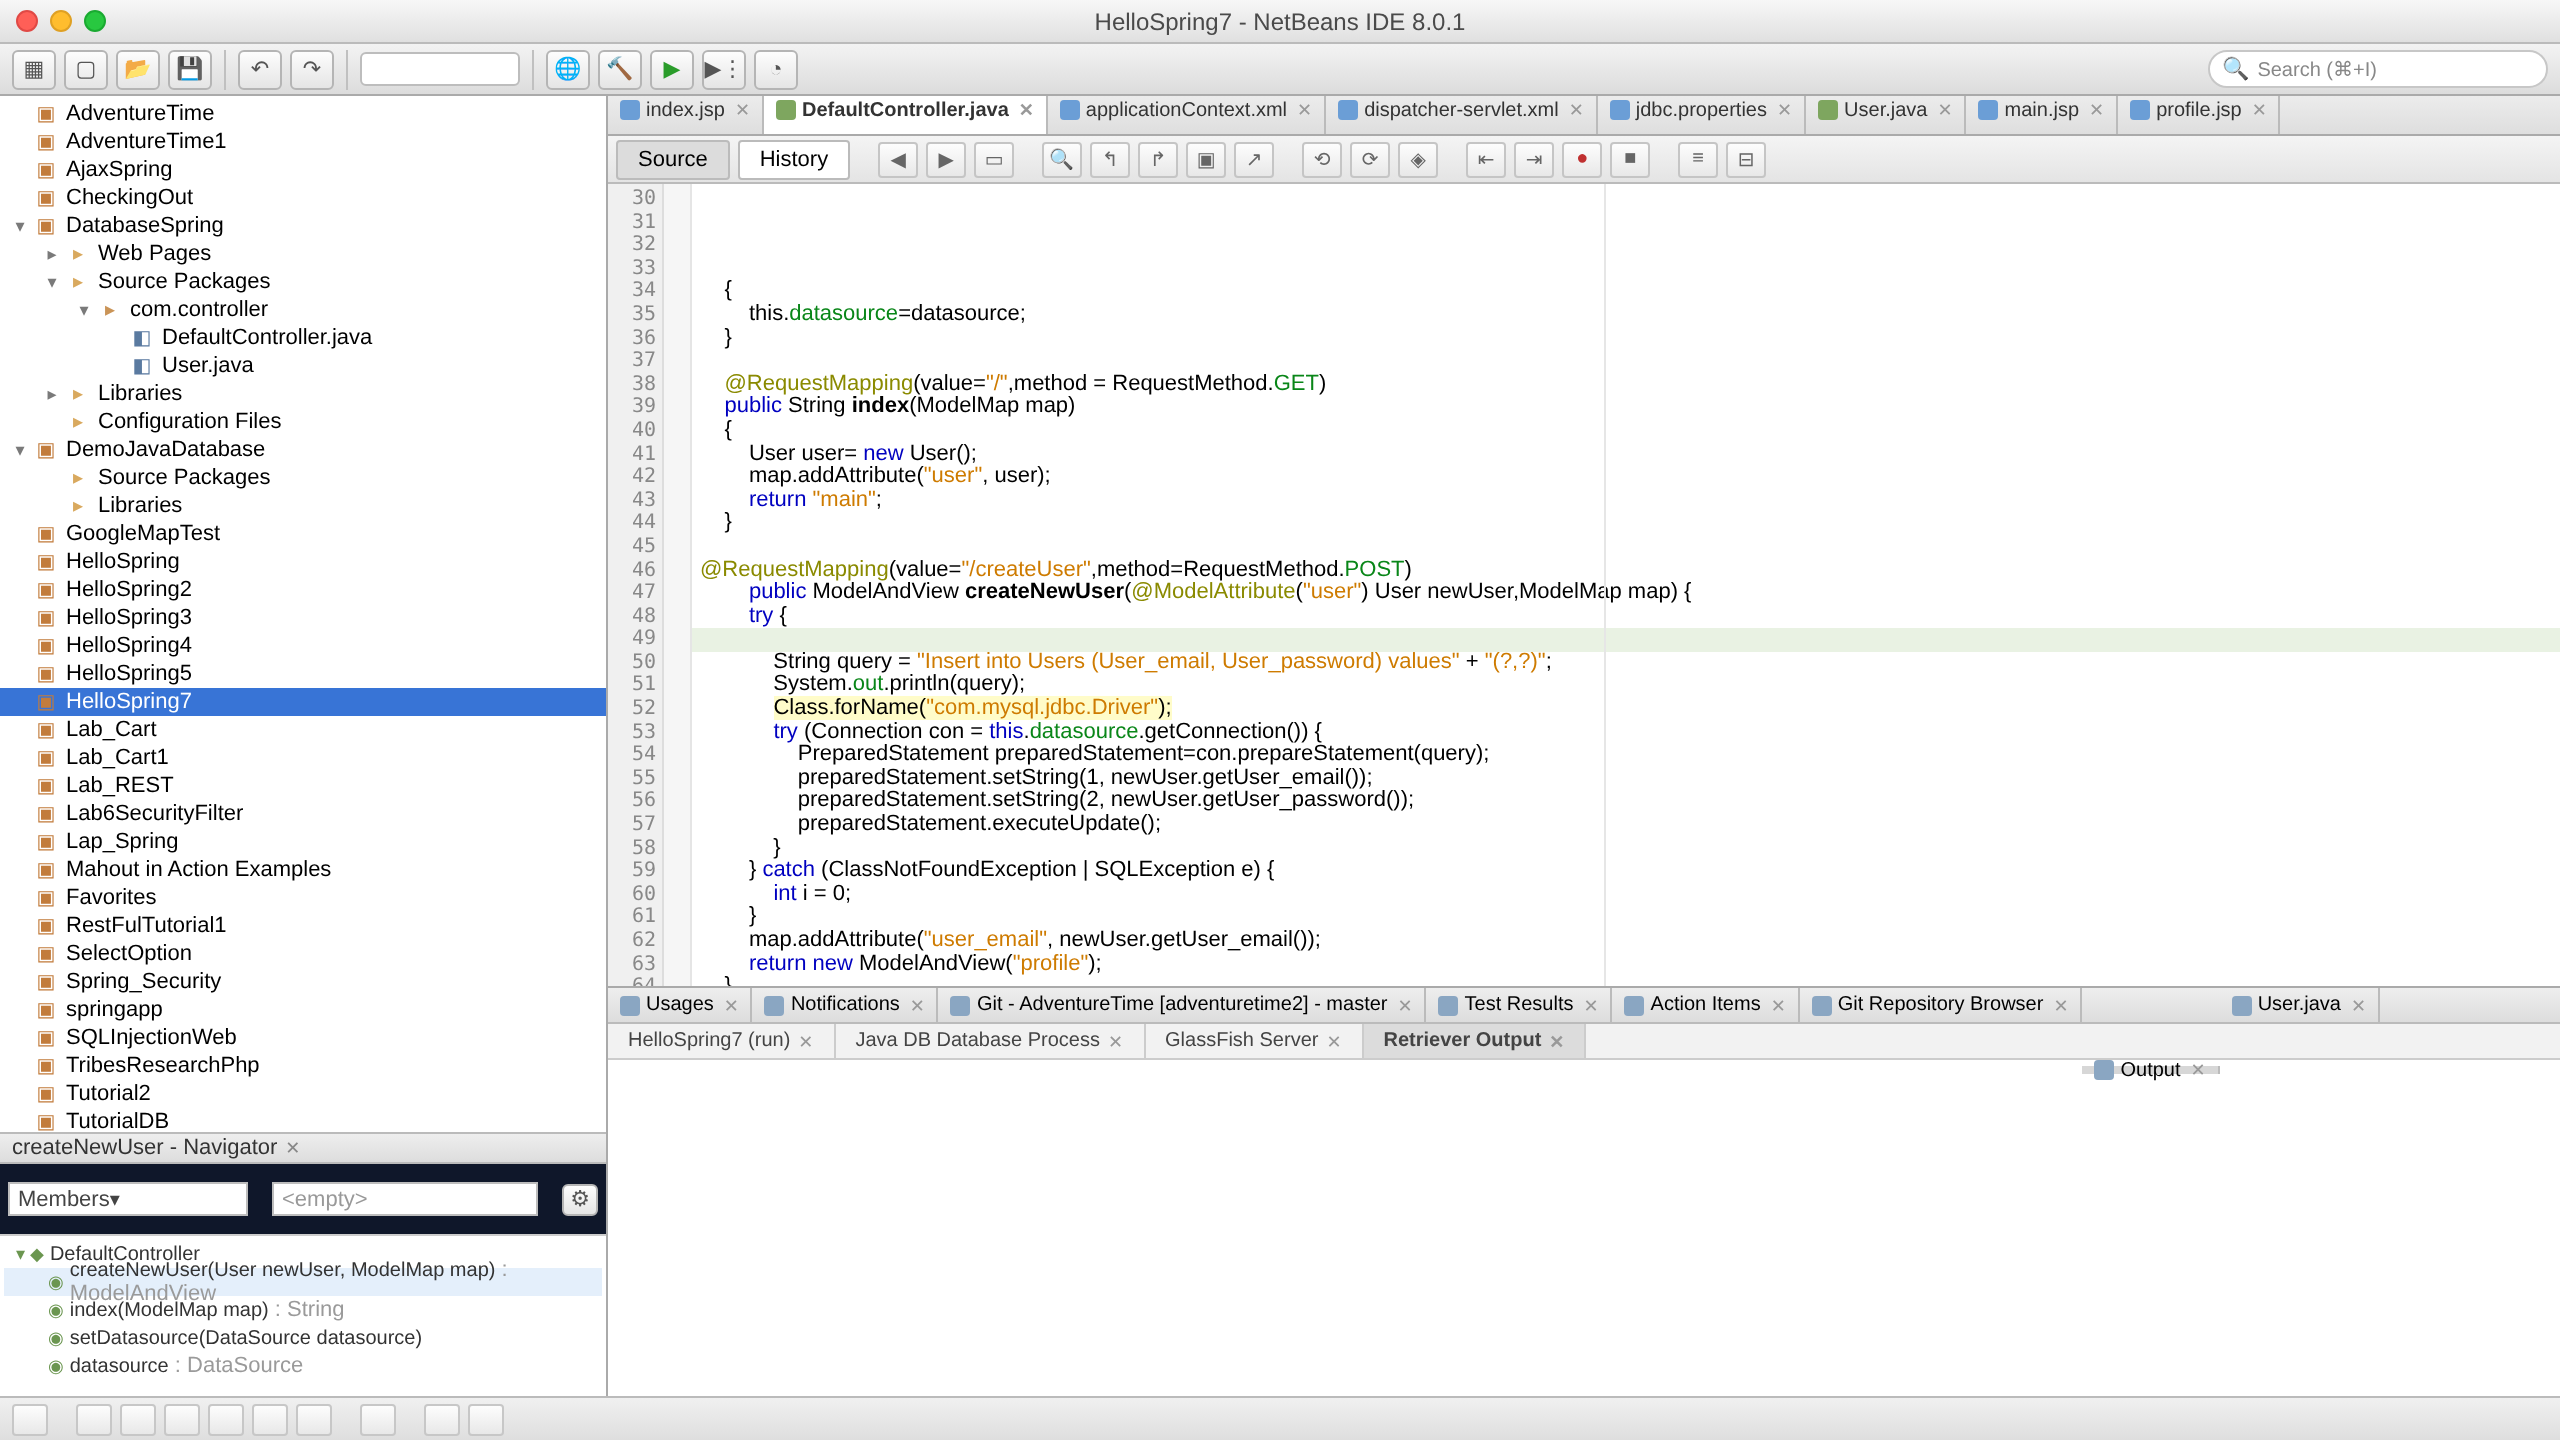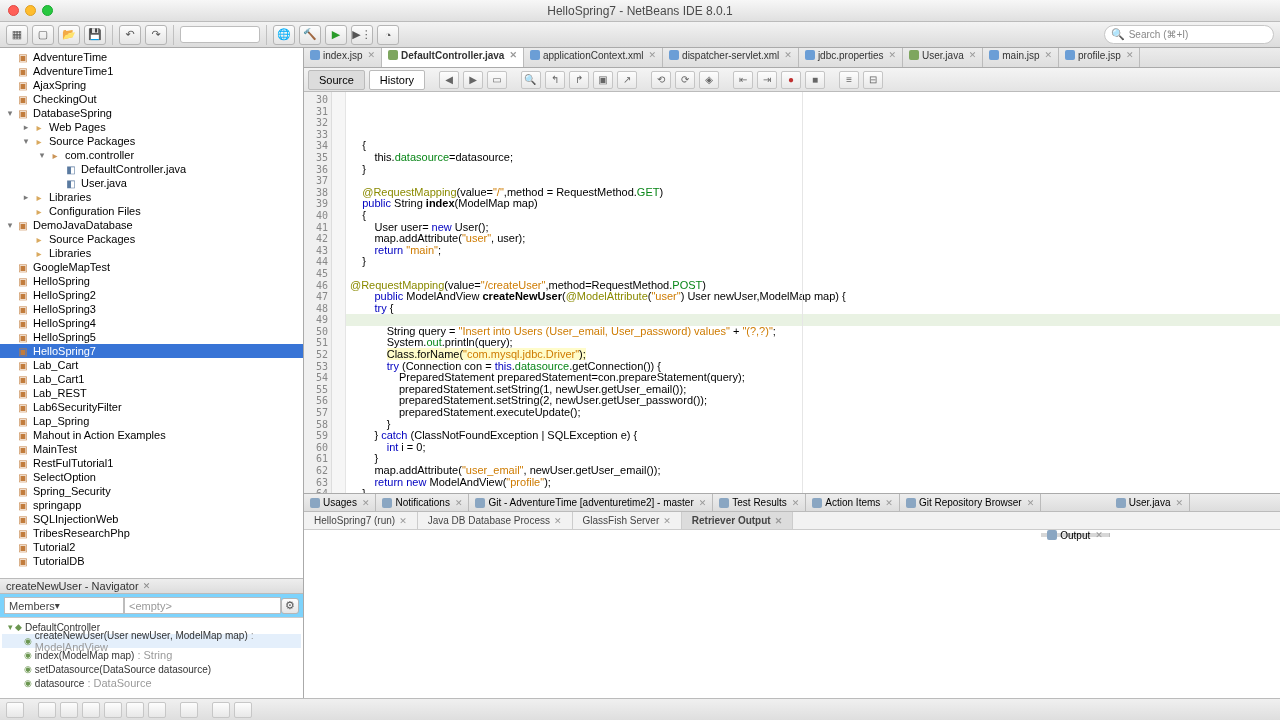--- a/index.html
+++ b/index.html
@@ -23,21 +23,21 @@
 .ptab.active { background:#dcdcdc; font-weight:bold;}
 .tree { flex:1; overflow:auto; background:#fff; padding:2px 0;}
 .tnode { display:flex; align-items:center; height:14px; padding:0 2px; cursor:pointer; white-space:nowrap;}
 .tnode.sel { background:#3874d6; color:#fff;}
 .twist { width:12px; font-size:9px; color:#7a7a7a; text-align:center;}
 .ticon { width:14px; height:12px; margin-right:3px; display:inline-flex; align-items:center; justify-content:center; font-size:10px;}
 .prj{color:#c27c3c;} .fld{color:#d9a95e;} .pkg{color:#ca9457;} .java{color:#5a7aa0;}
 
 .navhdr { height:16px; background:linear-gradient(#eee,#ddd); border-top:1px solid #bbb; border-bottom:1px solid #bbb; padding:1px 6px; font-size:10px; color:#333; display:flex;align-items:center;}
 .navhdr .x{margin-left:4px;color:#888;font-size:9px;}
-.navbar { height:24px; display:flex; align-items:center; padding:2px 4px; gap:0; background:#7dd3fc; border-bottom:1px solid #ccc;}
+.navbar { height:36px; display:flex; align-items:center; padding:2px 4px; gap:12px; background:#0f172a; border-bottom:1px solid #ccc;}
 .combo { border:1px solid #bdbdbd; background:#fff; height:17px; padding:1px 4px; display:flex; align-items:center; font-size:10px; color:#444;}
 .navtree { flex:0 0 80px; background:#fff; overflow:auto; padding:2px;}
 .navnode { display:flex; align-items:center; height:14px; padding-left:4px; gap:3px;}
 .navnode.hl { background:#e4effb;}
 .ntxt { font-size:10px; color:#333;}
 .ntxt .gray{color:#9a9a9a;}
 
 .right { flex:1; display:flex; flex-direction:column; background:#f0f0f0;}
 .filetabs { height:20px; display:flex; background:linear-gradient(#ececec,#dedede); border-bottom:1px solid #aaa; overflow:hidden;}
 .ftab { display:flex; align-items:flex-start; padding:2px 6px; border-right:1px solid #bbb; gap:3px; color:#333; cursor:pointer; font-size:10px;}
@@ -248,21 +248,21 @@
           <span>Lap_Spring</span>
         </div>
         <div class="tnode" style="padding-left: 4px;">
           <span class="twist"></span>
           <span class="ticon prj">▣</span>
           <span>Mahout in Action Examples</span>
         </div>
         <div class="tnode" style="padding-left: 4px;">
           <span class="twist"></span>
           <span class="ticon prj">▣</span>
-          <span>MainTest</span>
+          <span>Favorites</span>
         </div>
         <div class="tnode" style="padding-left: 4px;">
           <span class="twist"></span>
           <span class="ticon prj">▣</span>
           <span>RestFulTutorial1</span>
         </div>
         <div class="tnode" style="padding-left: 4px;">
           <span class="twist"></span>
           <span class="ticon prj">▣</span>
           <span>SelectOption</span>

